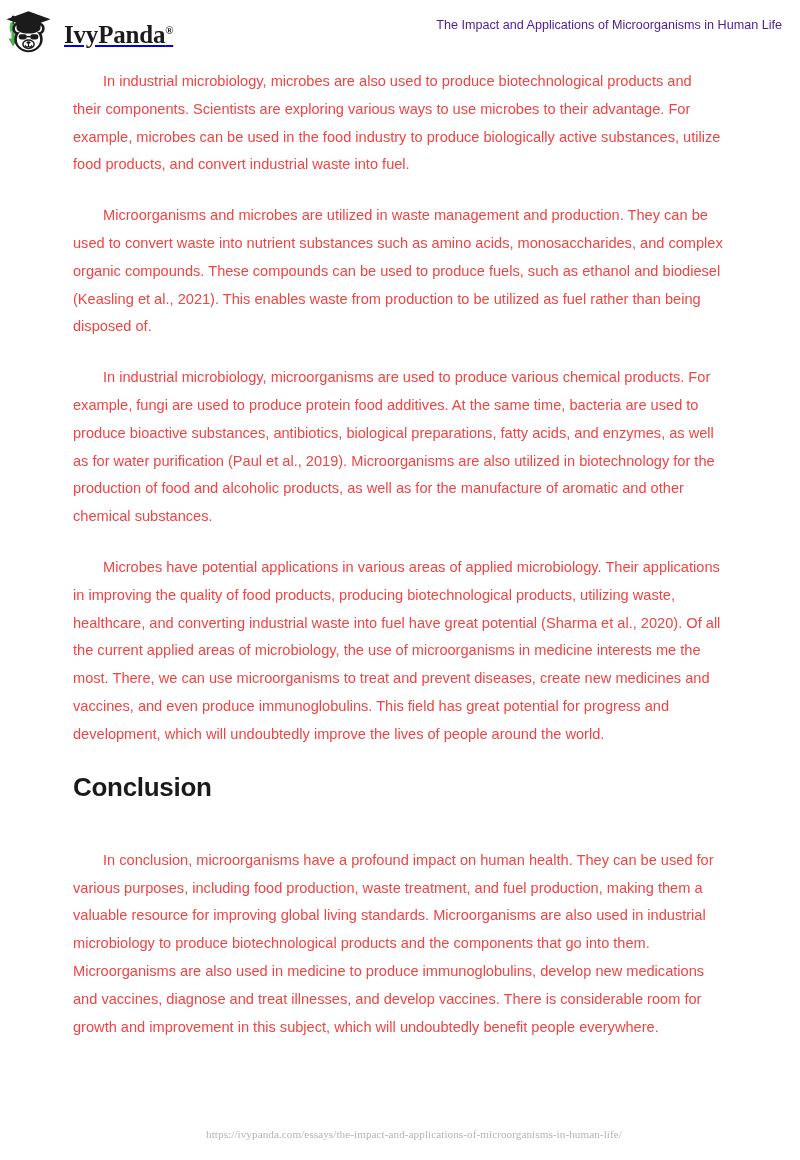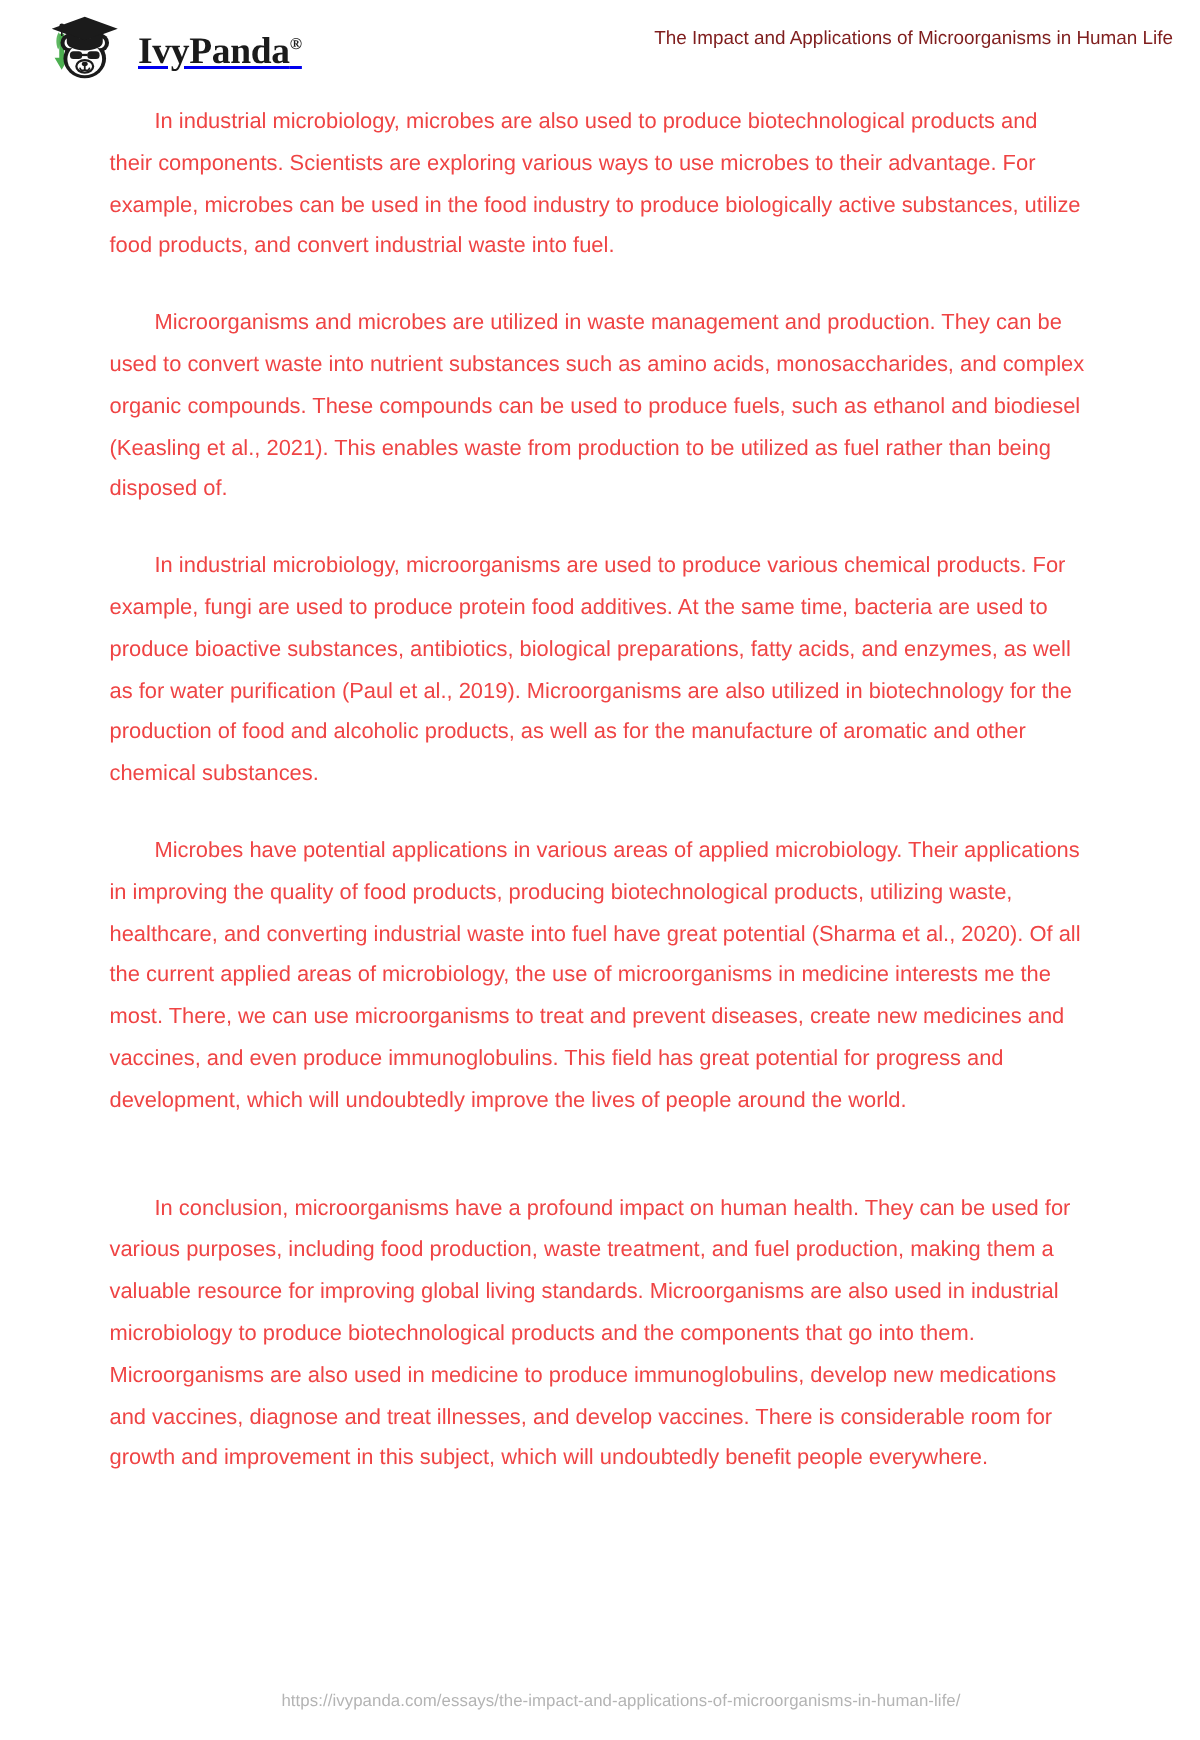--- a/index.html
+++ b/index.html
@@ -20,21 +20,21 @@
   
   .page-header {
     position: absolute;
     top: 0;
     left: 0;
     width: 800px;
     height: 66px;
   }
   .brand {
     position: absolute;
-    left: 28px;
+    left: 0;
     top: 9px;
     display: flex;
     align-items: center;
     gap: 8px;
     height: 48px;
   }
   .brand-logo {
     width: 56px;
     height: 50px;
     display: block;
@@ -53,21 +53,21 @@
   .brand-wordmark .reg {
     font-size: 11px;
     vertical-align: super;
     font-weight: bold;
   }
   .header-title {
     position: absolute;
     right: 18px;
     top: 18px;
     font-size: 12.6px;
-    color: #7f1d1d;
+    color: #4c1d95;
     white-space: nowrap;
     font-family: "Liberation Sans", sans-serif;
   }
 
   
   .content {
     position: absolute;
     left: 73px;
     top: 68px;
     width: 651px;
@@ -100,21 +100,21 @@
   .page-footer {
     position: absolute;
     left: 0;
     bottom: 18px;
     width: 800px;
     text-align: center;
   }
   .footer-url {
     font-size: 11.2px;
     color: #b4b4b4;
-    font-family: Liberation Sans, sans-serif;
+    font-family: Liberation Serif, serif;
     letter-spacing: 0.05px;
     margin-left: 28px;
   }
 </style>
 </head>
 <body>
 
 <div class="page">
 
   <div class="page-header">
@@ -163,20 +163,21 @@
 
     <div class="header-title">The Impact and Applications of Microorganisms in Human Life</div>
   </div>
 
   <div class="content">
     <p>In industrial microbiology, microbes are also used to produce biotechnological products and their components. Scientists are exploring various ways to use microbes to their advantage. For example, microbes can be used in the food industry to produce biologically active substances, utilize food products, and convert industrial waste into fuel.</p>
     <p>Microorganisms and microbes are utilized in waste management and production. They can be used to convert waste into nutrient substances such as amino acids, monosaccharides, and complex organic compounds. These compounds can be used to produce fuels, such as ethanol and biodiesel (Keasling et al., 2021). This enables waste from production to be utilized as fuel rather than being disposed of.</p>
     <p>In industrial microbiology, microorganisms are used to produce various chemical products. For example, fungi are used to produce protein food additives. At the same time, bacteria are used to produce bioactive substances, antibiotics, biological preparations, fatty acids, and enzymes, as well as for water purification (Paul et al., 2019). Microorganisms are also utilized in biotechnology for the production of food and alcoholic products, as well as for the manufacture of aromatic and other chemical substances.</p>
     <p>Microbes have potential applications in various areas of applied microbiology. Their applications in improving the quality of food products, producing biotechnological products, utilizing waste, healthcare, and converting industrial waste into fuel have great potential (Sharma et al., 2020). Of all the current applied areas of microbiology, the use of microorganisms in medicine interests me the most. There, we can use microorganisms to treat and prevent diseases, create new medicines and vaccines, and even produce immunoglobulins. This field has great potential for progress and development, which will undoubtedly improve the lives of people around the world.</p>
 
+    <h2 class="section-heading">Conclusion</h2>
 
     <p class="last">In conclusion, microorganisms have a profound impact on human health. They can be used for various purposes, including food production, waste treatment, and fuel production, making them a valuable resource for improving global living standards. Microorganisms are also used in industrial microbiology to produce biotechnological products and the components that go into them. Microorganisms are also used in medicine to produce immunoglobulins, develop new medications and vaccines, diagnose and treat illnesses, and develop vaccines. There is considerable room for growth and improvement in this subject, which will undoubtedly benefit people everywhere.</p>
   </div>
 
   <div class="page-footer">
     <span class="footer-url">https://ivypanda.com/essays/the-impact-and-applications-of-microorganisms-in-human-life/</span>
   </div>
 
 </div>
 

